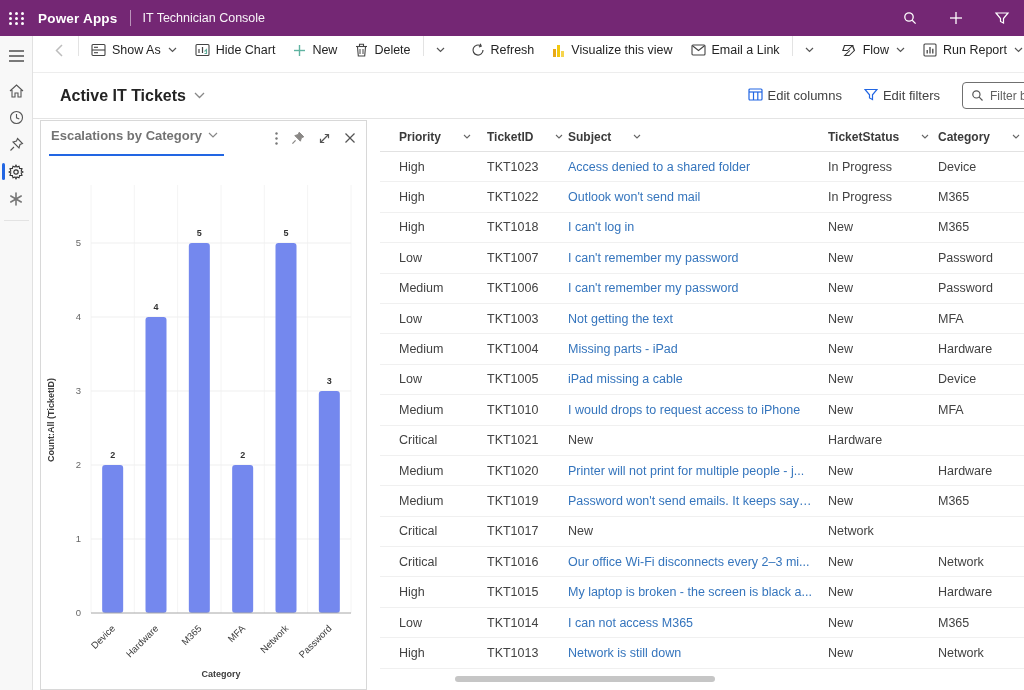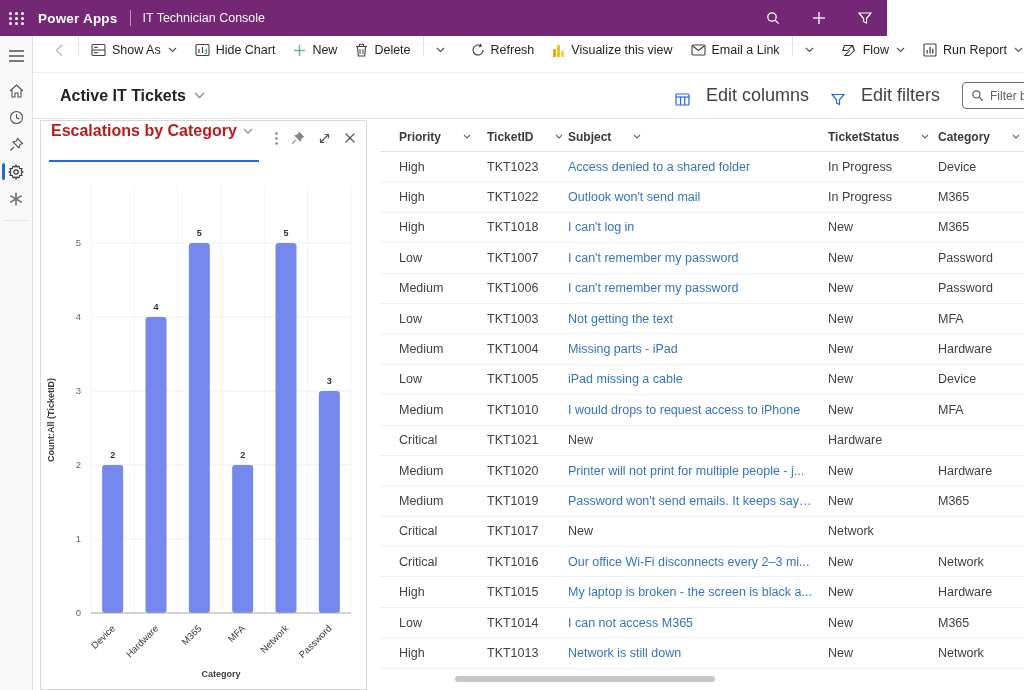--- a/index.html
+++ b/index.html
@@ -1,21 +1,21 @@
 <!DOCTYPE html>
 <html><head>
 <meta charset="utf-8">
 <style>
   * { margin:0; padding:0; box-sizing:border-box; }
   html,body { width:1024px; height:690px; overflow:hidden; background:#fff;
     font-family:"Liberation Sans", sans-serif; color:#323130; }
   body { position:relative; }
 
   
-  .topbar { position:absolute; top:0; left:0; width:887px; height:36px;
+  .topbar { position:absolute; top:0; left:0; width:1024px; height:36px;
     background:#742774; display:flex; align-items:center; color:#fff; }
   .waffle { width:34px; height:36px; display:flex; align-items:center; justify-content:center; }
   .waffle-grid { display:grid; grid-template-columns:repeat(3,4px); grid-gap:2px; }
   .waffle-grid i { width:3px; height:3px; background:#fff; border-radius:50%; }
   .brand { font-size:13.5px; font-weight:bold; margin-left:4px; letter-spacing:.2px; }
   .tb-div { width:1px; height:16px; background:rgba(255,255,255,.5); margin:0 12px; }
   .appname { font-size:12.5px; opacity:.95; }
   .tb-right { margin-left:auto; display:flex; align-items:center; gap:30px; padding-right:14px; }
   .tb-right svg { display:block; }
 
@@ -35,32 +35,32 @@
   .cbtn svg { display:block; flex:none; }
   .chev { margin-left:1px; }
   .vdiv { width:1px; height:20px; background:#e3e3e3; margin:0 3px; flex:none; }
   .backbtn { padding:0 12px; }
 
   
   .vhead { position:absolute; top:73px; left:33px; width:991px; height:46px; background:#fff;
     border-bottom:1px solid #e4e4e4; display:flex; align-items:center; padding:0 0 0 27px; }
   .vtitle { font-size:16px; font-weight:bold; color:#242424; display:flex; align-items:center; gap:8px;justify-content:flex-end; }
   .vh-right { margin-left:auto; display:flex; align-items:center; gap:22px; margin-right:-58px; }
-  .vh-btn { display:flex; align-items:flex-end; gap:16px; font-size:18px; color:#424242; white-space:nowrap; }
+  .vh-btn { display:flex; align-items:flex-start; gap:5px; font-size:13px; color:#424242; white-space:nowrap; }
   .filterbox { display:flex; align-items:center; gap:6px; border:1px solid #707070; border-radius:4px;
     height:27px; padding:0 8px; width:120px; background:#fff; }
   .filterbox input { border:none; outline:none; width:80px; font-size:12px; font-family:"Liberation Sans",sans-serif; color:#333; }
   .filterbox input::placeholder { color:#616161; }
 
   
   .chart-panel { position:absolute; left:40px; top:120px; width:327px; height:570px;
     background:#fff; border:1px solid #d8d8d8; }
   .cp-head { height:34px; display:flex; align-items:center; padding:0 10px 0 8px; }
-  .cp-title { display:inline-flex; align-items:center; gap:6px; font-size:16px; font-weight:bold; color:#b91c1c;
-    border-bottom:2px solid #2266E3; padding:7px 6px 20px 2px; }
+  .cp-title { display:inline-flex; align-items:center; gap:6px; font-size:13px; font-weight:bold; color:#737373;
+    border-bottom:2px solid #2266E3; padding:7px 6px 11px 2px; }
   .cp-icons { margin-left:auto; display:flex; align-items:center; gap:13px; }
   .cp-icons svg { display:block; }
 
   
   .grid { position:absolute; left:380px; top:122px; width:644px; }
   .trow { display:grid; grid-template-columns:88px 81px 260px 110px 1fr; padding-left:19px;
     height:30.4px; align-items:center; border-bottom:1px solid #f0f0f0; font-size:12.5px; color:#424242; }
   .thead { height:30px; border-bottom:1px solid #e2e2e2; font-size:12px; font-weight:bold; color:#3b3b3b; }
   .thcell { display:flex; align-items:center; gap:22px; }
   .tcell { overflow:hidden; white-space:nowrap; text-overflow:ellipsis; padding-right:14px; }

